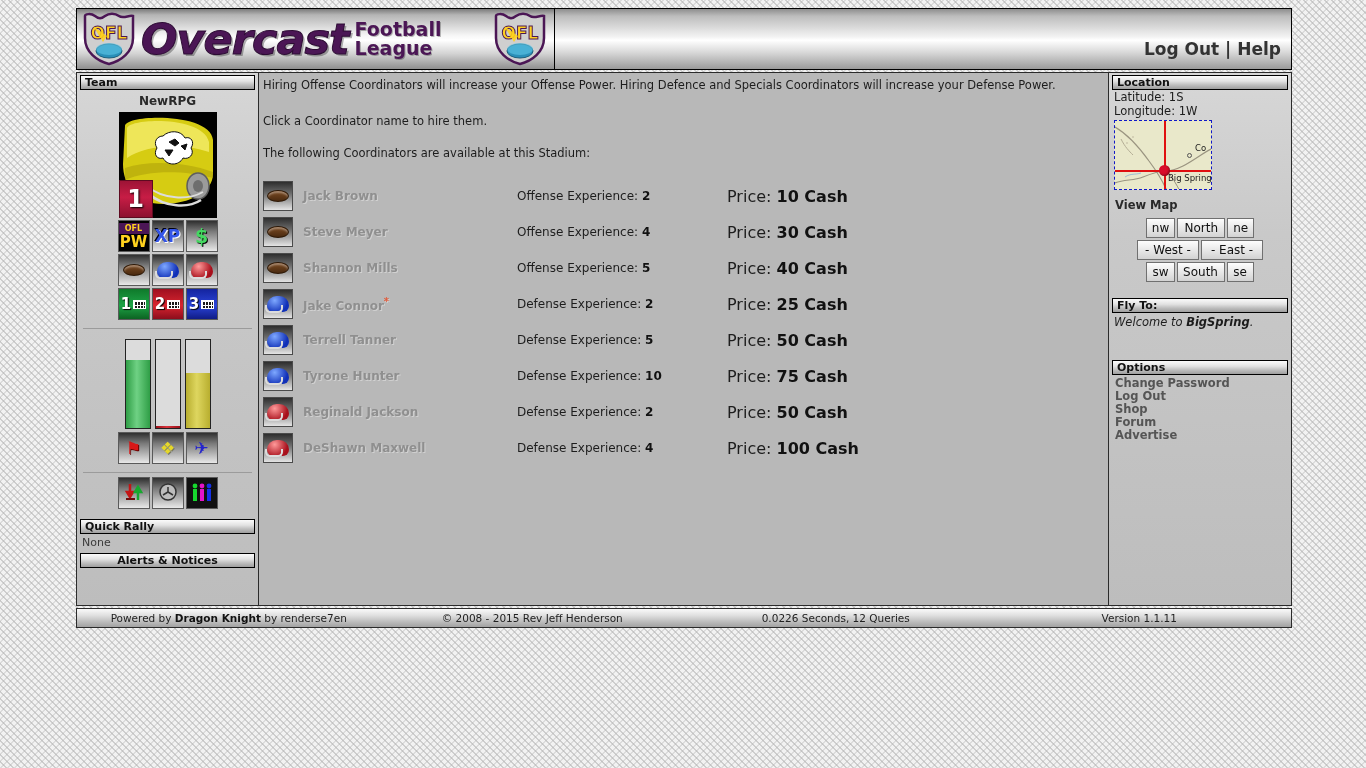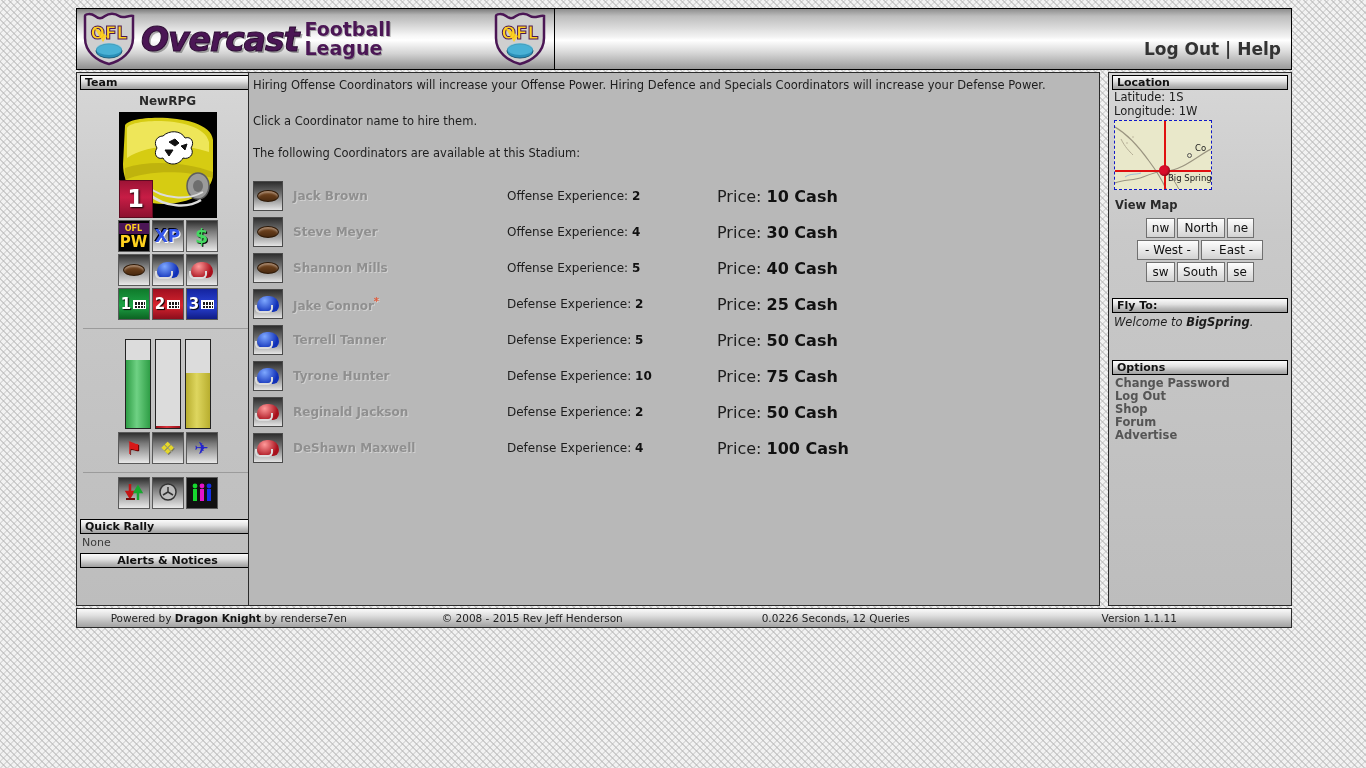--- a/index.html
+++ b/index.html
@@ -48,21 +48,21 @@
   }
   .shield svg { display: block; }
   #logo-text {
     flex: 1 1 auto;
     display: flex; align-items: center;
     position: relative; height: 100%;
   }
   #brand-overcast {
     font-family: "DejaVu Sans", sans-serif;
     font-weight: bold; font-style: italic;
-    font-size: 33px; line-height: 1;
+    font-size: 43px; line-height: 1;
     color: #4b1655;
     -webkit-text-stroke: 1px #2c0b33;
     letter-spacing: -1px;
     margin-left: 4px;
     text-shadow: 2px 2px 0 rgba(0,0,0,.30);
   }
   #brand-sub {
     font-family: "DejaVu Sans", sans-serif;
     font-weight: bold;
     font-size: 19px; line-height: 19px;
@@ -85,21 +85,21 @@
     margin-top: 2px;
   }
 
   .col {
     position: absolute; top: 0;
     height: 534px;
     border: 1px solid #2b2b2b;
     background: linear-gradient(to bottom, #d7d7d7 0%, #c9c9c9 30%, #bdbdbd 100%);
   }
   #col-left  { left: 0px;    width: 183px; }
-  #col-main  { left: 172px;  width: 852px; background: #b8b8b8; }
+  #col-main  { left: 182px;  width: 852px; background: #b8b8b8; }
   #col-right { left: 1032px; width: 184px; }
 
   
   .sec-head {
     margin: 2px 3px 0 3px;
     height: 15px;
     border: 1px solid #000;
     background: linear-gradient(to bottom, #fbfbfb 0%, #e2e2e2 40%, #bdbdbd 70%, #9e9e9e 100%);
     font-size: 11px; font-weight: bold; color: #111;
     padding: 0 4px;

